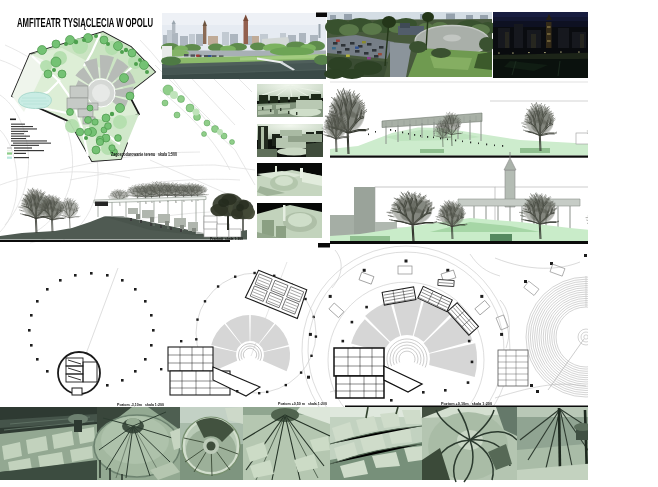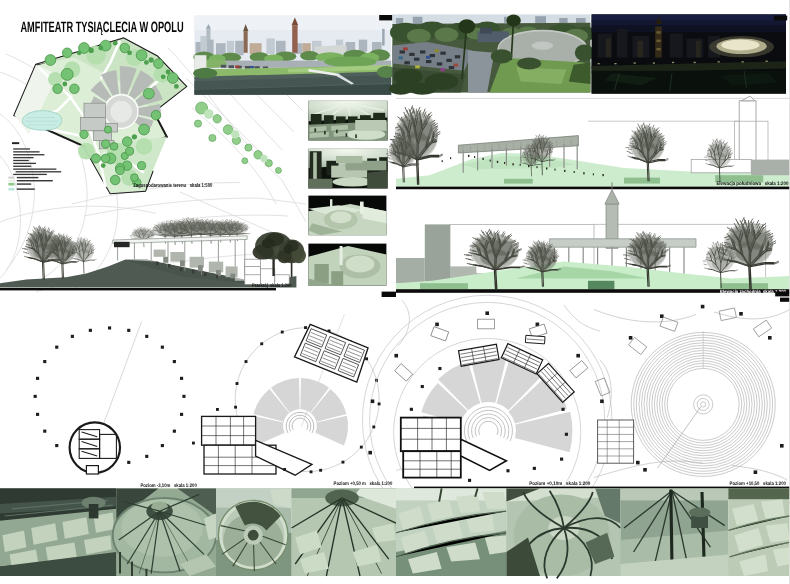--- a/index.html
+++ b/index.html
@@ -1,16 +1,16 @@
 <!DOCTYPE html>
 <html><head>
 <meta charset="utf-8">
 <style>
 html,body{margin:0;padding:0;background:#fff;}
-#board{position:relative;width:658px;height:487px;background:#a3a3a3;overflow:hidden;
+#board{position:relative;width:588px;height:487px;background:#fca5a5;overflow:hidden;
 font-family:"Liberation Sans", sans-serif;}
 svg{display:block}
 </style>
 </head>
 <body>
 <div id="board">
 <svg width="658" height="487" viewBox="0 0 658 487" xmlns="http://www.w3.org/2000/svg">
 <defs>
 
 <g id="btree">

